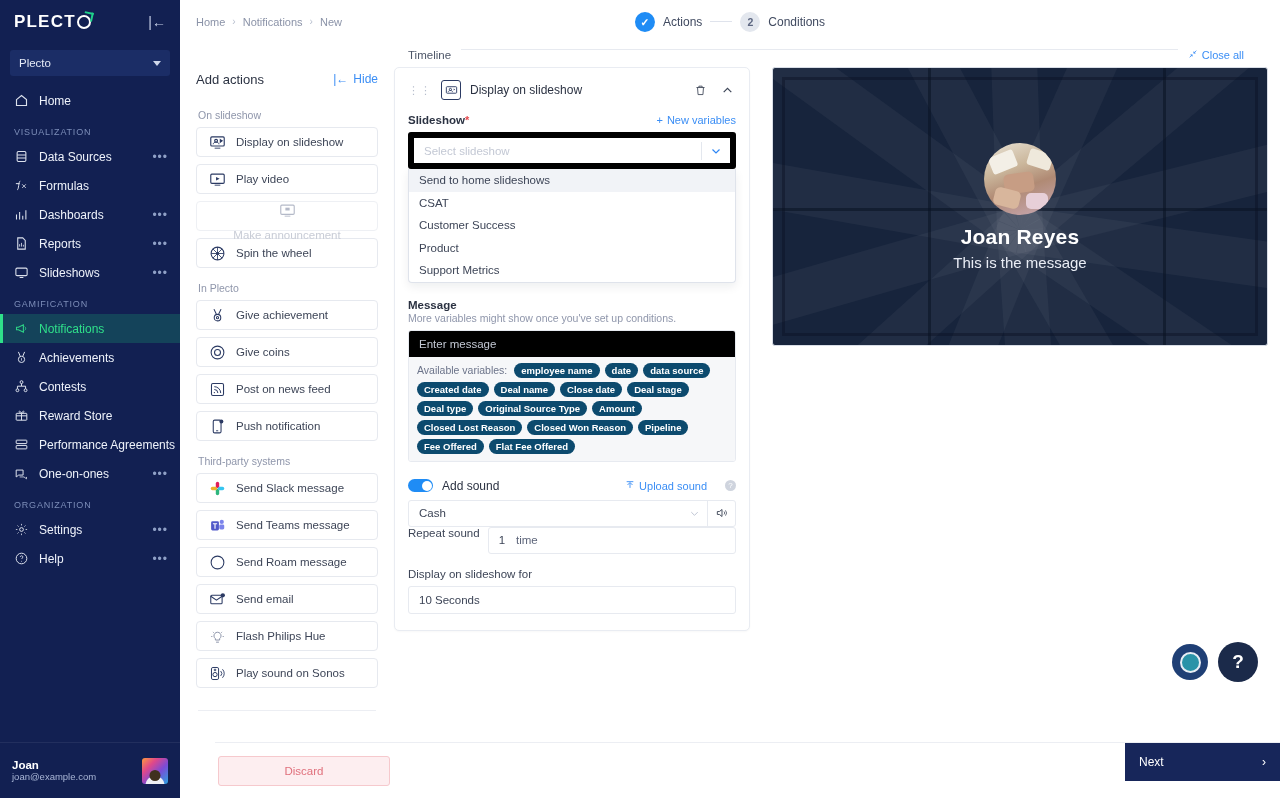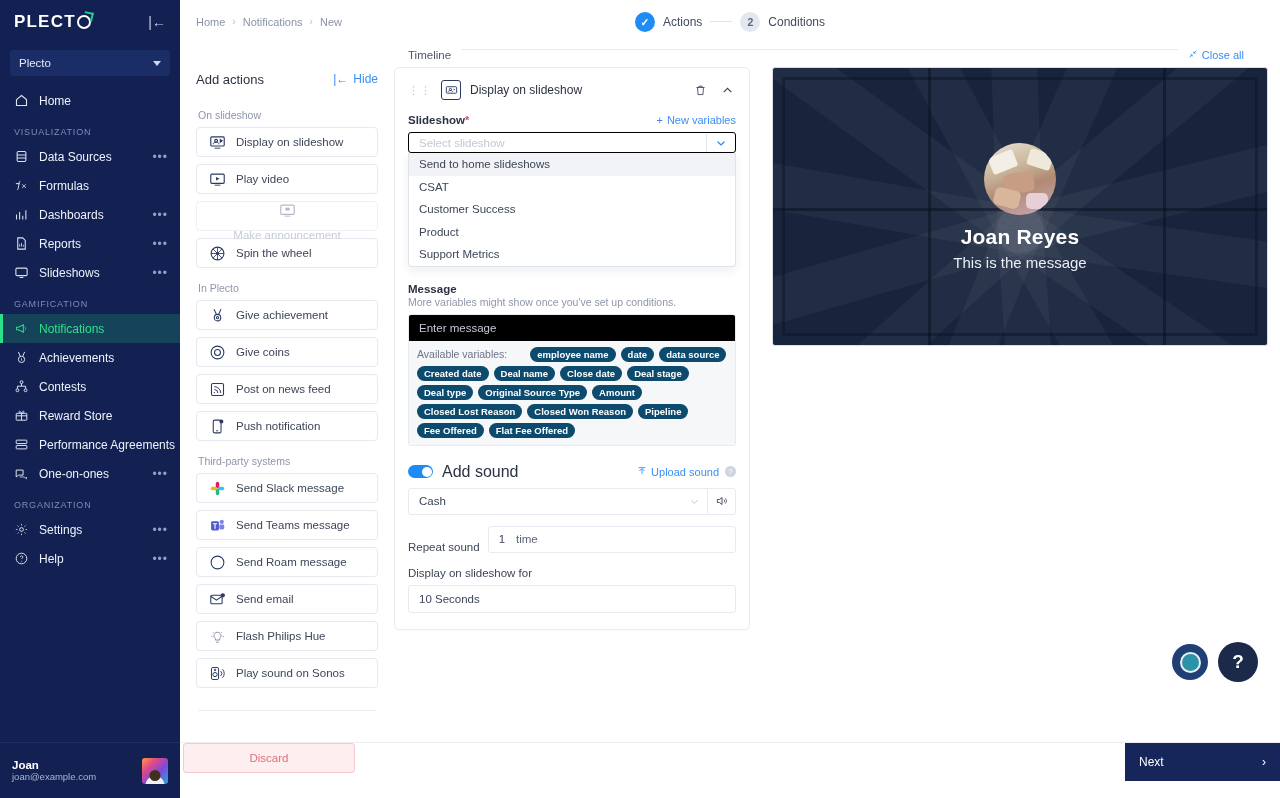--- a/index.html
+++ b/index.html
@@ -146,21 +146,21 @@
   .card-title { flex:1; font-size:12px; color:#2b3242; }
   .icon-btn { width:18px;height:18px;display:flex;align-items:center;justify-content:center;cursor:pointer;color:#3d4557;}
   .icon-btn svg{width:13px;height:13px;}
 
   .field-row { display:flex; align-items:center; justify-content:space-between; margin-top:12px; }
   .field-label { font-size:11.5px; color:#2b3242; font-weight:600;}
   .req { color:#e5484d; font-size:11px; }
   .link-blue { font-size:11px; color:#3b8ef5; cursor:pointer; display:flex; align-items:center; gap:4px;}
 
   .select-box {
-    margin-top:6px; height:21px; border:1px solid #000000; border-radius:3px;
+    margin-top:6px; height:37px; border:6px solid #000000; border-radius:3px;
     display:flex; align-items:center; position:relative; background:#fff;
   }
   .select-box .ph { flex:1; padding:0 10px; font-size:11.5px; color:#c3c8d4; }
   .select-box .divider { width:1px; height:18px; background:#e3e7ee; }
   .select-box .chev { width:28px; display:flex; align-items:center; justify-content:center; color:#2d86f5; cursor:pointer;}
 
   .dropdown {
     border:1px solid #dfe3eb; border-top:none; border-radius:0 0 4px 4px;
     background:#fff; box-shadow: 0 4px 10px rgba(16,24,40,.07);
     overflow:hidden;
@@ -171,44 +171,44 @@
 
   .msg-label { font-size:11.5px; color:#2b3242; font-weight:600; margin-top:16px;}
   .msg-sub { font-size:10.5px; color:#8f96ab; margin-top:1px; }
   .msg-area {
     margin-top:6px; border:1px solid #e7eaf0; border-radius:3px; overflow:hidden;
   }
   .msg-input { height:26px; display:flex; align-items:center; padding:0 10px;
                font-size:11.5px; color:#c3c8d4; background:#000000; cursor:text;}
   .vars-wrap { background:#f6f7f9; padding:6px 8px 7px 8px; display:flex; flex-wrap:wrap;
                align-items:center; gap:4px 5px; }
-  .vars-label { font-size:10.5px; color:#6c748a; margin-right:18px;text-align:center;}
+  .vars-label { font-size:10.5px; color:#6c748a; margin-right:2px;text-align:center;}
   .pill {
     background:#0c4a6e; color:#fff; border-radius:9px; height:15px;
     display:inline-flex; align-items:center; padding:0 7px;
     font-size:9.5px; font-weight:700; white-space:nowrap; cursor:pointer;
   }
 
   .sound-row { display:flex; align-items:center; justify-content:space-between; margin-top:17px;}
   .toggle-wrap { display:flex; align-items:center; gap:9px;}
   .toggle { width:25px;height:13px;border-radius:8px;background:#1f8cf5;position:relative;cursor:pointer;}
   .toggle:after{content:"";position:absolute;right:1.5px;top:1.5px;width:10px;height:10px;border-radius:50%;background:#fff;}
-  .toggle-lbl { font-size:16px;color:#2b3242;}
-  .upload-wrap { display:flex; align-items:center; gap:6px;}
+  .toggle-lbl { font-size:12px;color:#2b3242;}
+  .upload-wrap { display:flex; align-items:center; gap:18px;}
   .help-dot { width:11px;height:11px;border-radius:50%;background:#cfd4de;color:#fff;font-size:8px;
               display:flex;align-items:center;justify-content:center;cursor:pointer;}
 
   .sound-select { margin-top:7px; height:27px; border:1px solid #e7eaf0; border-radius:3px;
                   display:flex; align-items:center; }
   .sound-select .val { flex:1; padding:0 10px; font-size:11.5px; color:#3d4557;}
   .sound-select .chev2 { width:26px; display:flex;align-items:center;justify-content:center;color:#b9c0cf;cursor:pointer;}
   .sound-select .vsep { width:1px;height:27px;background:#e7eaf0;}
   .sound-select .spk { width:27px;display:flex;align-items:center;justify-content:center;color:#3d4557;cursor:pointer;}
 
-  .repeat-row { display:flex; align-items:flex-end; margin-top:11px; }
+  .repeat-row { display:flex; align-items:flex-start; }
   .repeat-lbl { font-size:11.5px; color:#3d4557; white-space:nowrap; padding-right:8px; }
   .repeat-field { flex:1; height:27px; border:1px solid #e7eaf0; border-radius:3px;
                   display:flex; align-items:center; gap:11px; padding:0 10px; font-size:11.5px; color:#3d4557;}
   .repeat-field .unit { color:#5d657a; }
 
   .dur-lbl { font-size:11.5px; color:#3d4557; margin-top:14px;}
   .dur-field { margin-top:6px; height:28px; border:1px solid #e7eaf0; border-radius:3px;
                display:flex; align-items:center; padding:0 10px; font-size:11.5px; color:#3d4557;}
 
   
@@ -249,22 +249,22 @@
     display:flex;align-items:center;justify-content:center;position:relative;cursor:pointer;
   }
   .fab-beacon .lens{width:21px;height:21px;border-radius:50%;background:#2a93a8;border:2px solid #e8eef5;}
   .fab-help {
     width:40px;height:40px;border-radius:50%;background:#1b2a4a;color:#fff;
     display:flex;align-items:center;justify-content:center;font-size:19px;font-weight:700;cursor:pointer;
   }
 
   
   .footer {
-    height:56px; border-top:1px solid #eceef3; display:flex; 
-    padding: 0 3px; position:relative; background:#fff;
+    height:56px; border-top:1px solid #eceef3; display:flex; align-items:center;
+    padding: 0 3px; position:relative; background:#fff;margin-left:35px;
   }
   .discard-btn {
     width:172px;height:30px;border:1px solid #f6c9cd;border-radius:3px;background:#fdeef0;
     color:#e0707c;font-size:11.5px;display:flex;align-items:center;justify-content:center;cursor:pointer;
   }
   .next-btn {
     position:absolute; right:0; top:0; width:155px; height:38px; background:#17265a;
     color:#fff; display:flex; align-items:center; justify-content:space-between;
     padding:0 14px; font-size:12px; cursor:pointer;
   }

